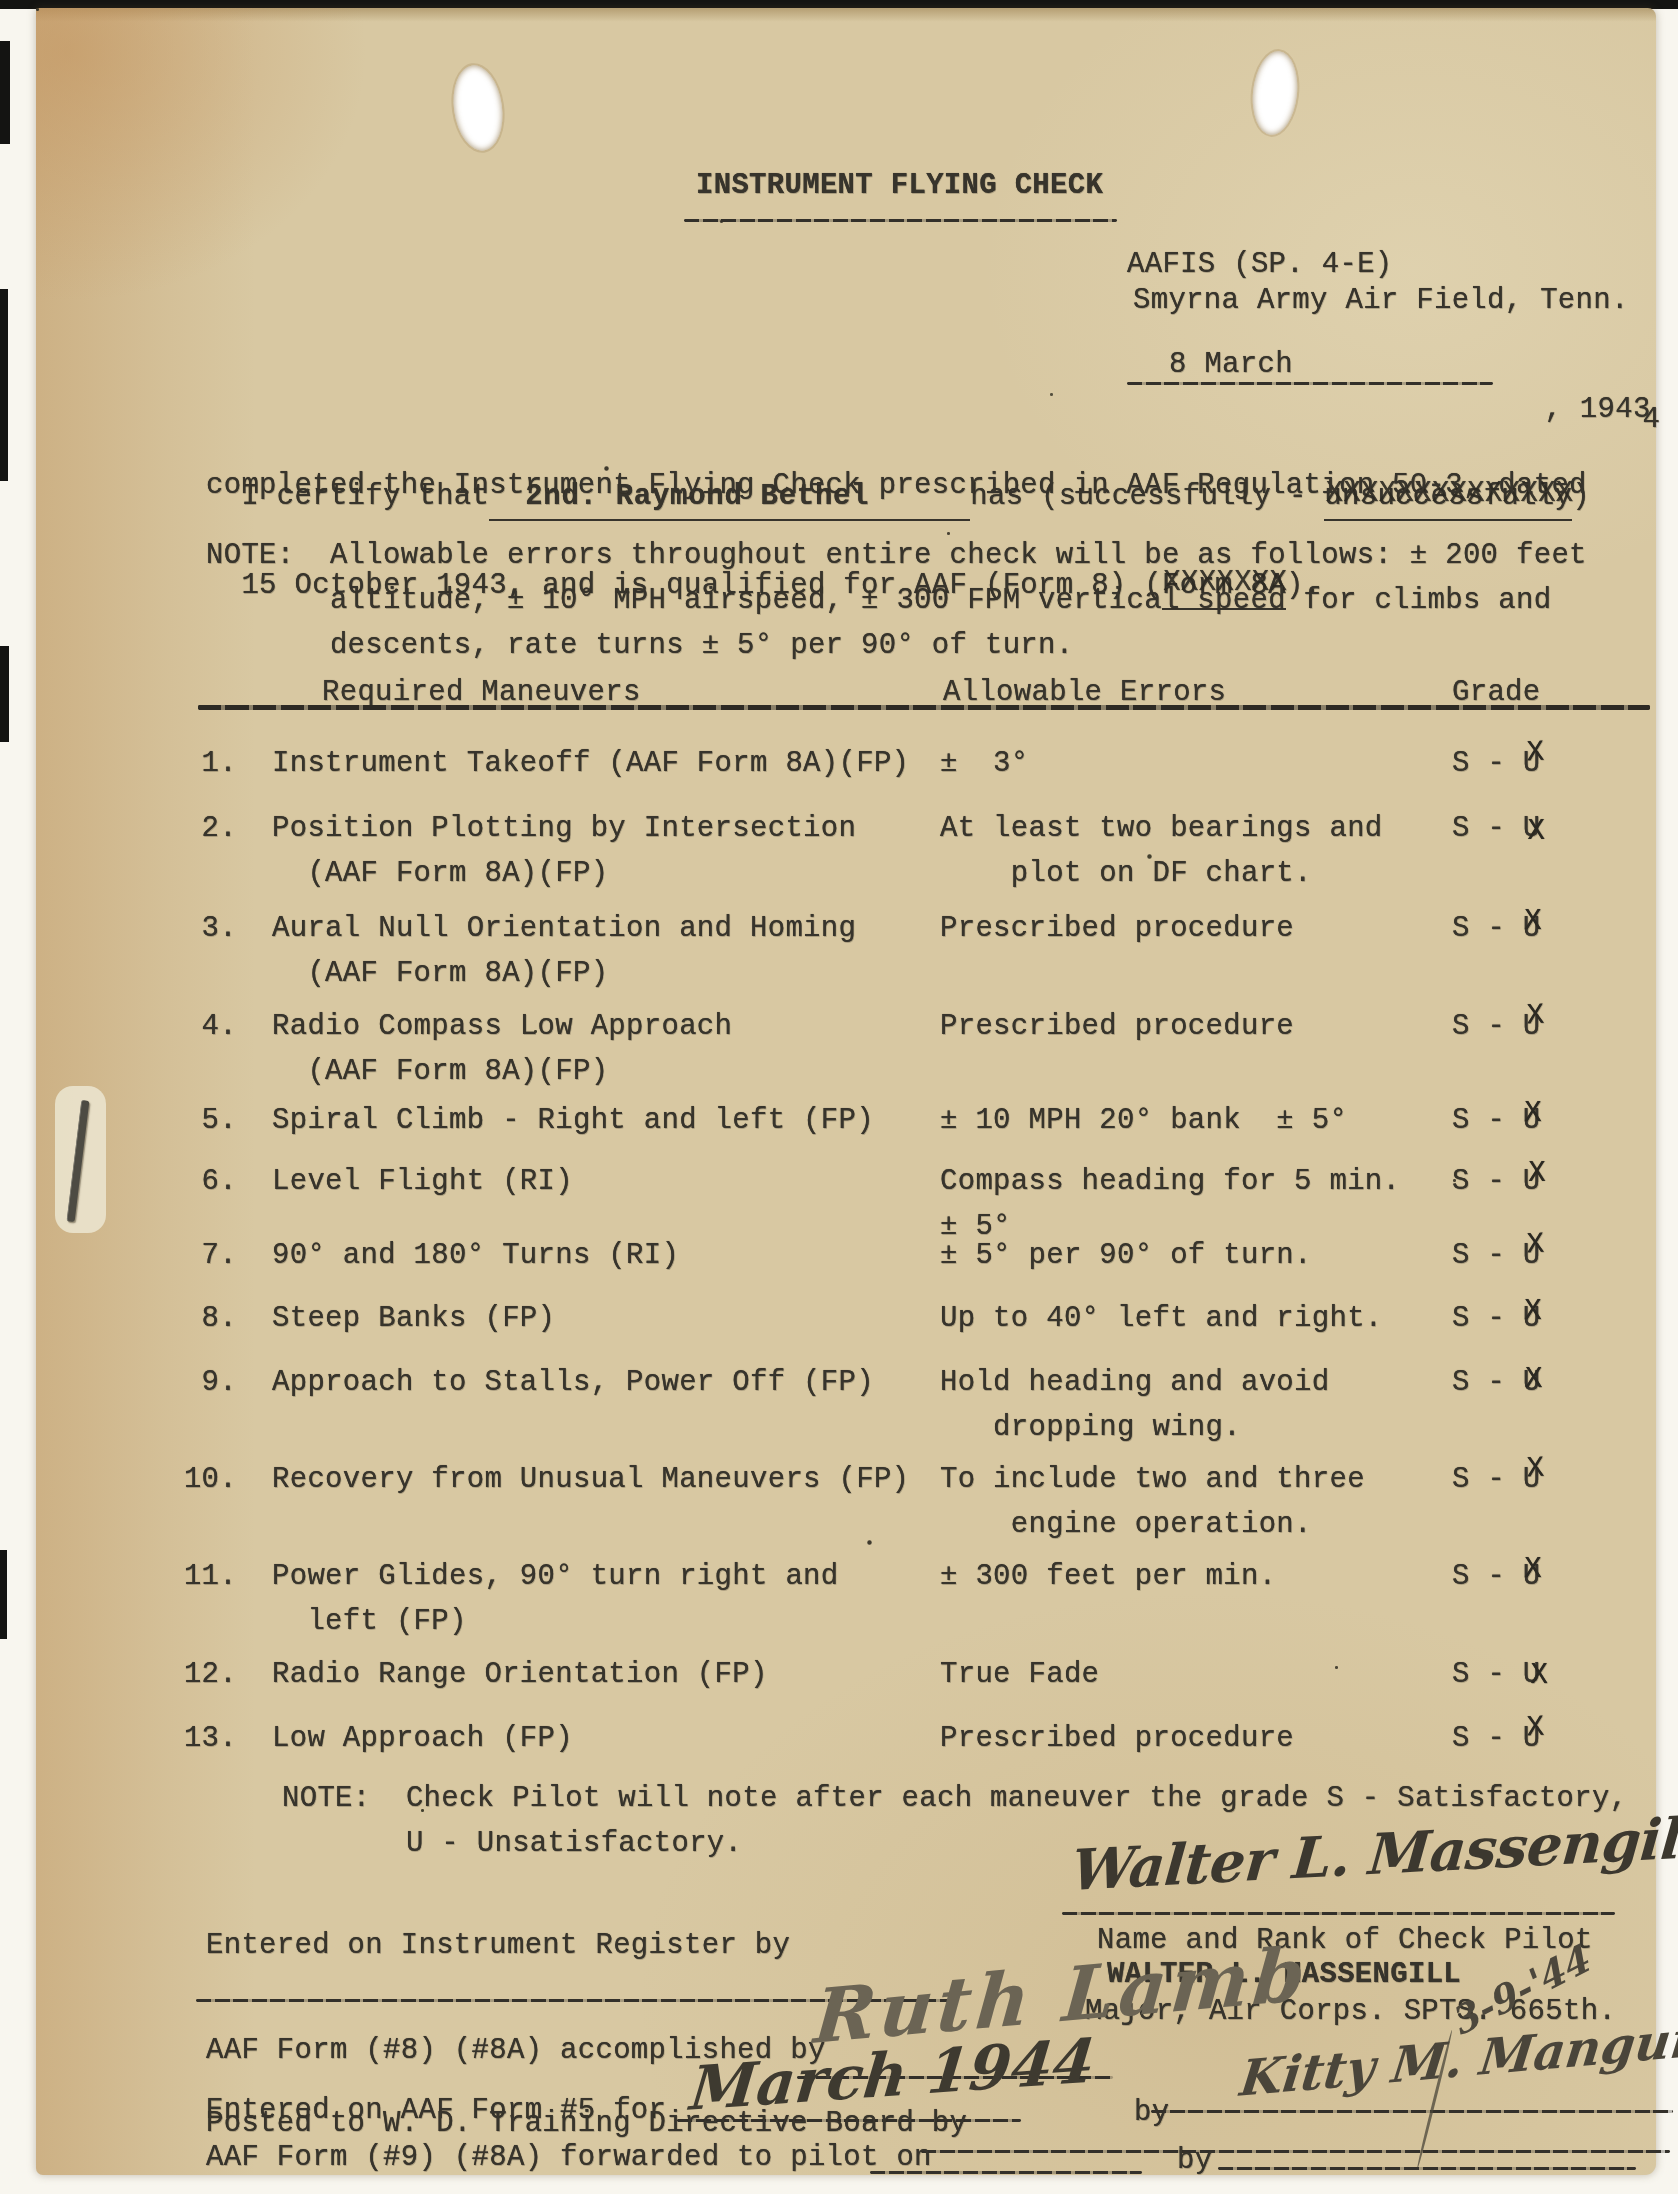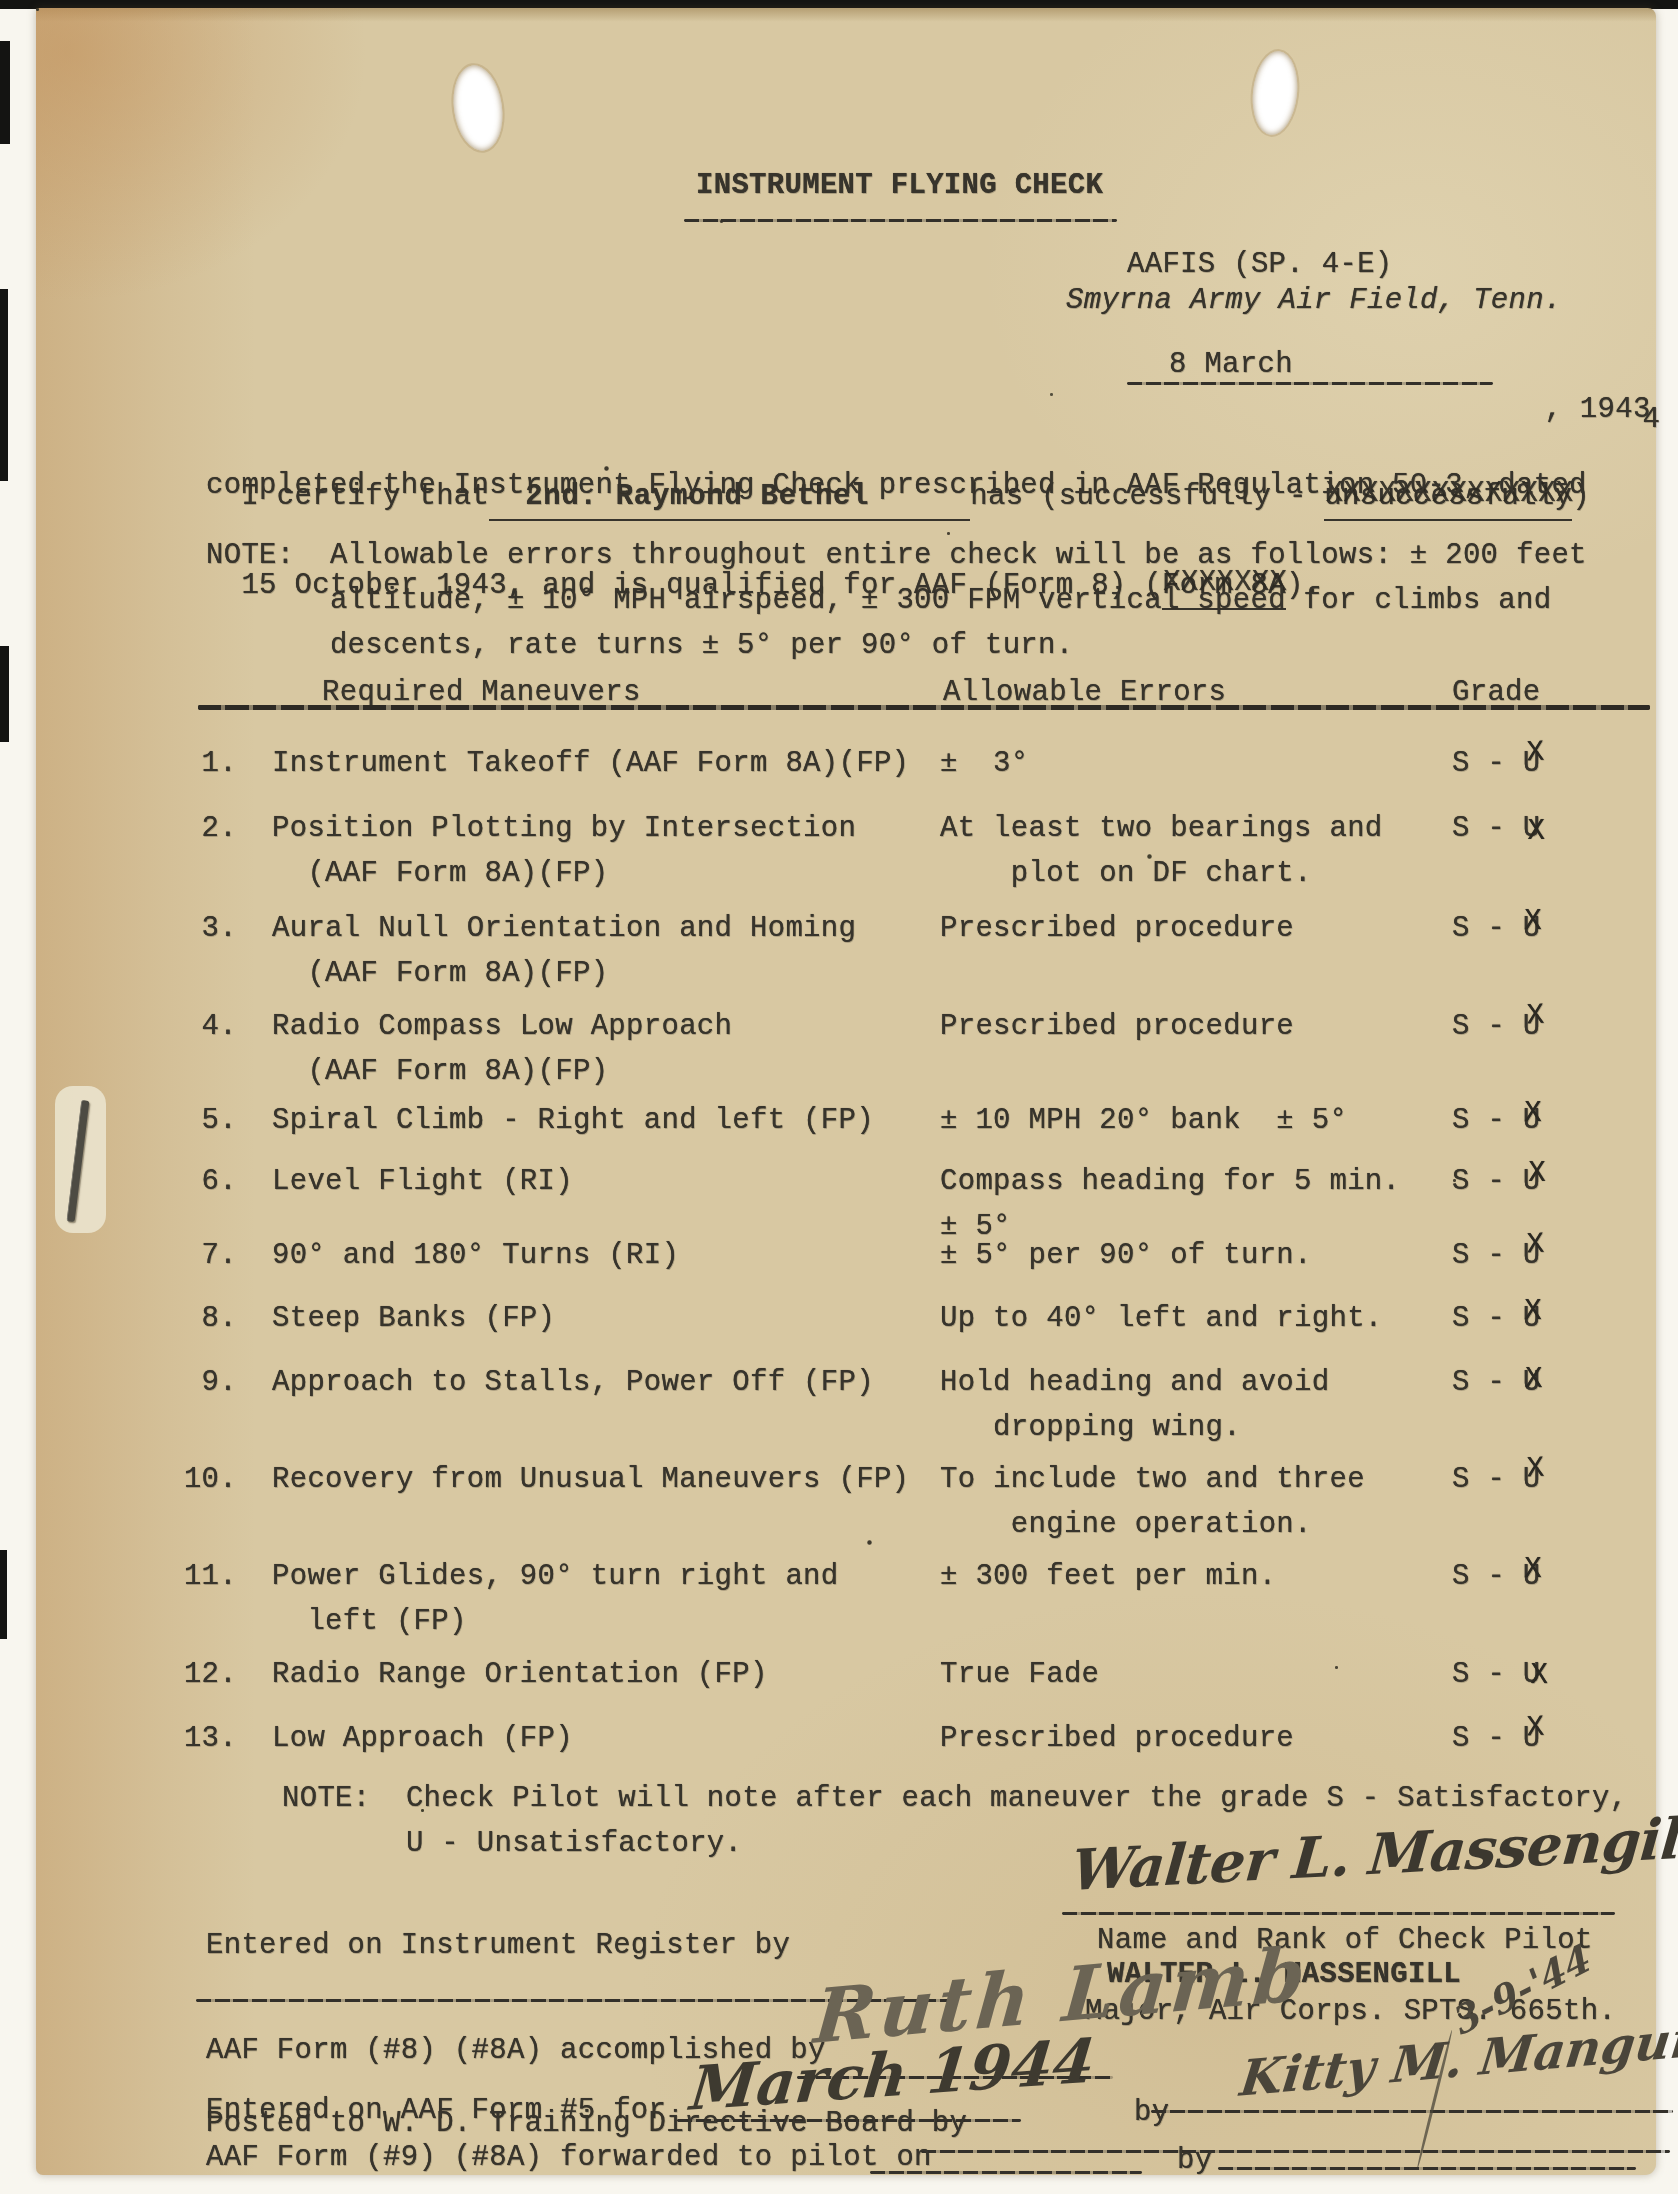--- a/index.html
+++ b/index.html
@@ -84,21 +84,21 @@
 
   <div class="staple-patch"></div>
   <div class="staple"></div>
   <div class="specks"></div>
 </div>
 
 <div class="typed bold" style="left:696px;top:163px;text-align:right;">INSTRUMENT FLYING CHECK</div>
 <div class="dash" style="left:684px;top:219px;width:433px;"></div>
 
 <div class="typed" style="left:1127px;top:242px;">AAFIS (SP. 4-E)</div>
-<div class="typed" style="left:1066px;top:278px;font-style:italic;">Smyrna Army Air Field, Tenn.</div>
+<div class="typed" style="left:1133px;top:278px;">Smyrna Army Air Field, Tenn.</div>
 
 <div class="typed" style="left:1169px;top:342px;">8 March</div>
 <div class="dash" style="left:1127px;top:382px;width:366px;height:2.7px;"></div>
 <div class="typed" style="left:1509px;top:342px;">
   <span>, 194</span><span class="ov34"><span>3</span><span class="y4">4</span></span>
 </div>
 
 <div class="typed" style="left:206px;top:418px;">
   <span>I certify that</span><span class="blankname"><span class="pname">2nd. Raymond Bethel</span></span><span>has (successfully - </span><span class="struck"><span>unsuccessfully</span><span class="xx">XXXXXXXXXXXXXX</span></span><span>)</span>
 </div>

